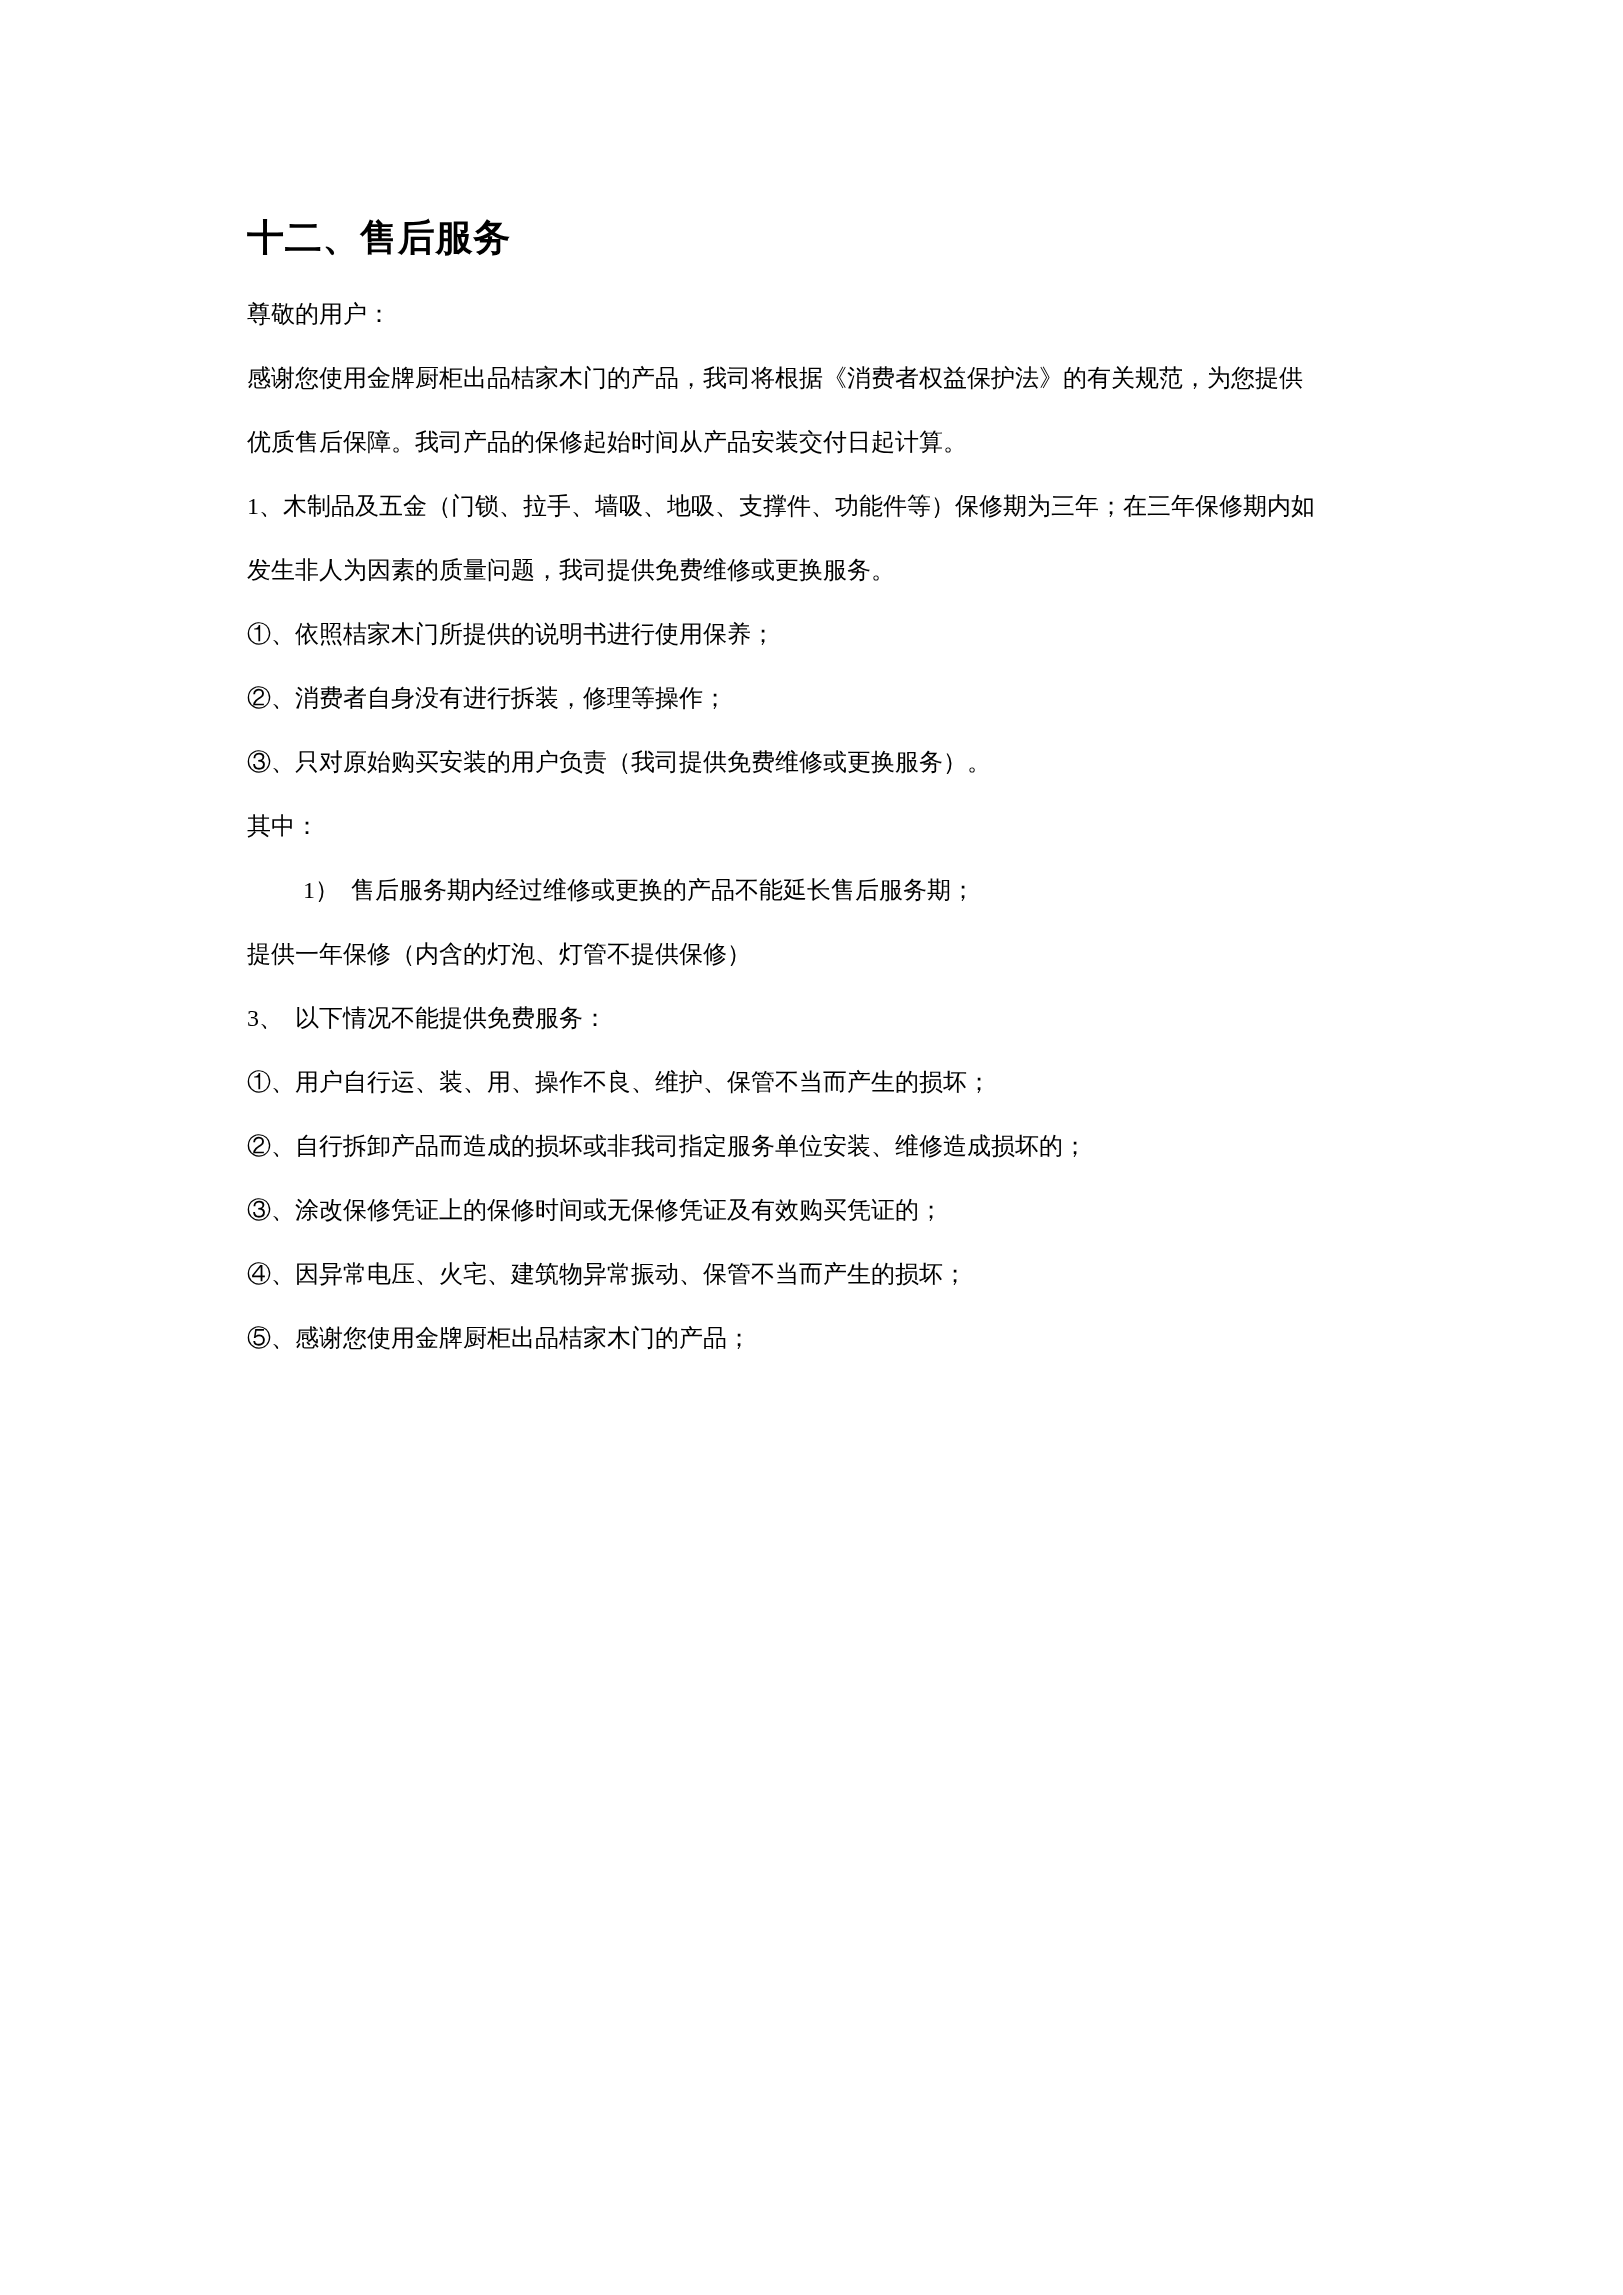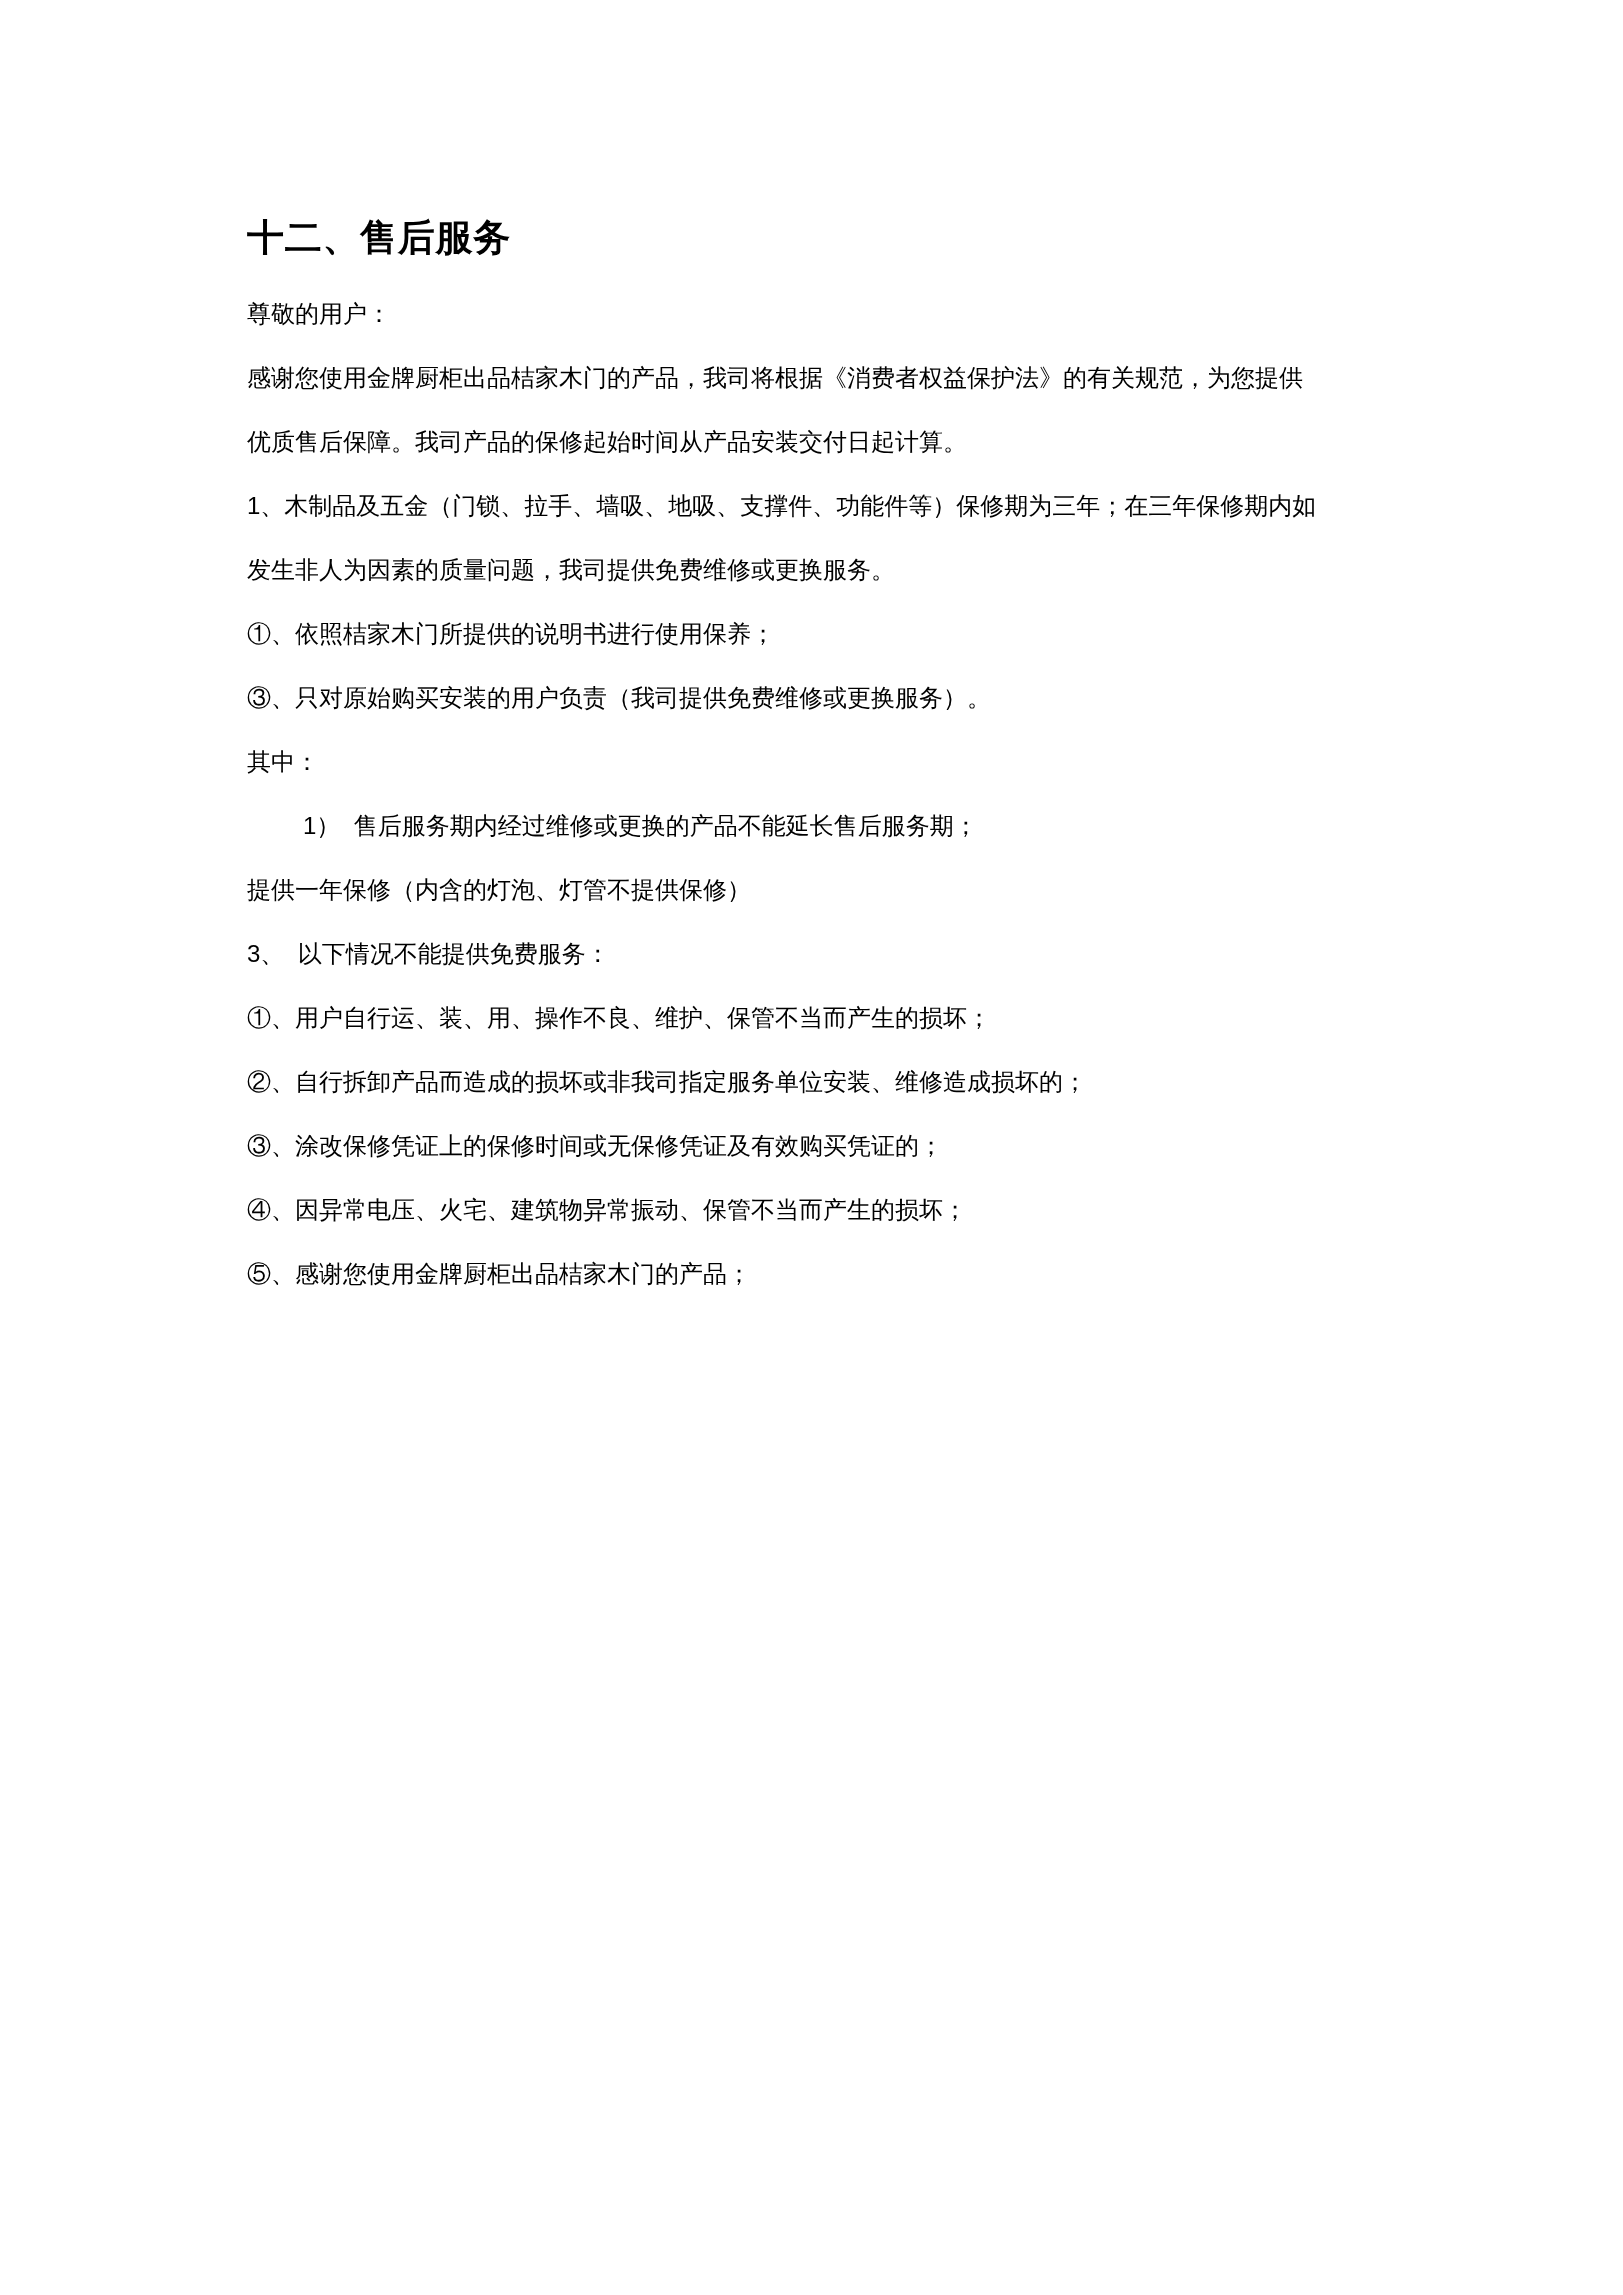--- a/index.html
+++ b/index.html
@@ -3,21 +3,21 @@
 <meta charset="utf-8">
 <style>
   * { margin: 0; padding: 0; box-sizing: border-box; }
   html, body { background: #ffffff; }
   .page {
     position: relative;
     width: 1623px;
     height: 2295px;
     background: #ffffff;
     color: #000000;
-    font-family: Liberation Sans, sans-serif;
+    font-family: Liberation Serif, serif;
     overflow: hidden;
   }
   .doc-title {
     position: absolute;
     left: 247px;
     top: 208px;
     height: 60px;
     display: flex;
     align-items: center;
     font-size: 37px;
@@ -50,20 +50,21 @@
 
   <div class="doc-title">十二、售后服务</div>
 
   <div class="doc-body">
     <div class="line">尊敬的用户：</div>
     <div class="line">感谢您使用金牌厨柜出品桔家木门的产品，我司将根据《消费者权益保护法》的有关规范，为您提供</div>
     <div class="line">优质售后保障。我司产品的保修起始时间从产品安装交付日起计算。</div>
     <div class="line">1、木制品及五金（门锁、拉手、墙吸、地吸、支撑件、功能件等）保修期为三年；在三年保修期内如</div>
     <div class="line">发生非人为因素的质量问题，我司提供免费维修或更换服务。</div>
     <div class="line">①、依照桔家木门所提供的说明书进行使用保养；</div>
+    <div class="line">②、消费者自身没有进行拆装，修理等操作；</div>
     <div class="line">③、只对原始购买安装的用户负责（我司提供免费维修或更换服务）。</div>
     <div class="line">其中：</div>
     <div class="line indent">1）  售后服务期内经过维修或更换的产品不能延长售后服务期；</div>
     <div class="line">提供一年保修（内含的灯泡、灯管不提供保修）</div>
     <div class="line">3、  以下情况不能提供免费服务：</div>
     <div class="line">①、用户自行运、装、用、操作不良、维护、保管不当而产生的损坏；</div>
     <div class="line">②、自行拆卸产品而造成的损坏或非我司指定服务单位安装、维修造成损坏的；</div>
     <div class="line">③、涂改保修凭证上的保修时间或无保修凭证及有效购买凭证的；</div>
     <div class="line">④、因异常电压、火宅、建筑物异常振动、保管不当而产生的损坏；</div>
     <div class="line">⑤、感谢您使用金牌厨柜出品桔家木门的产品；</div>

